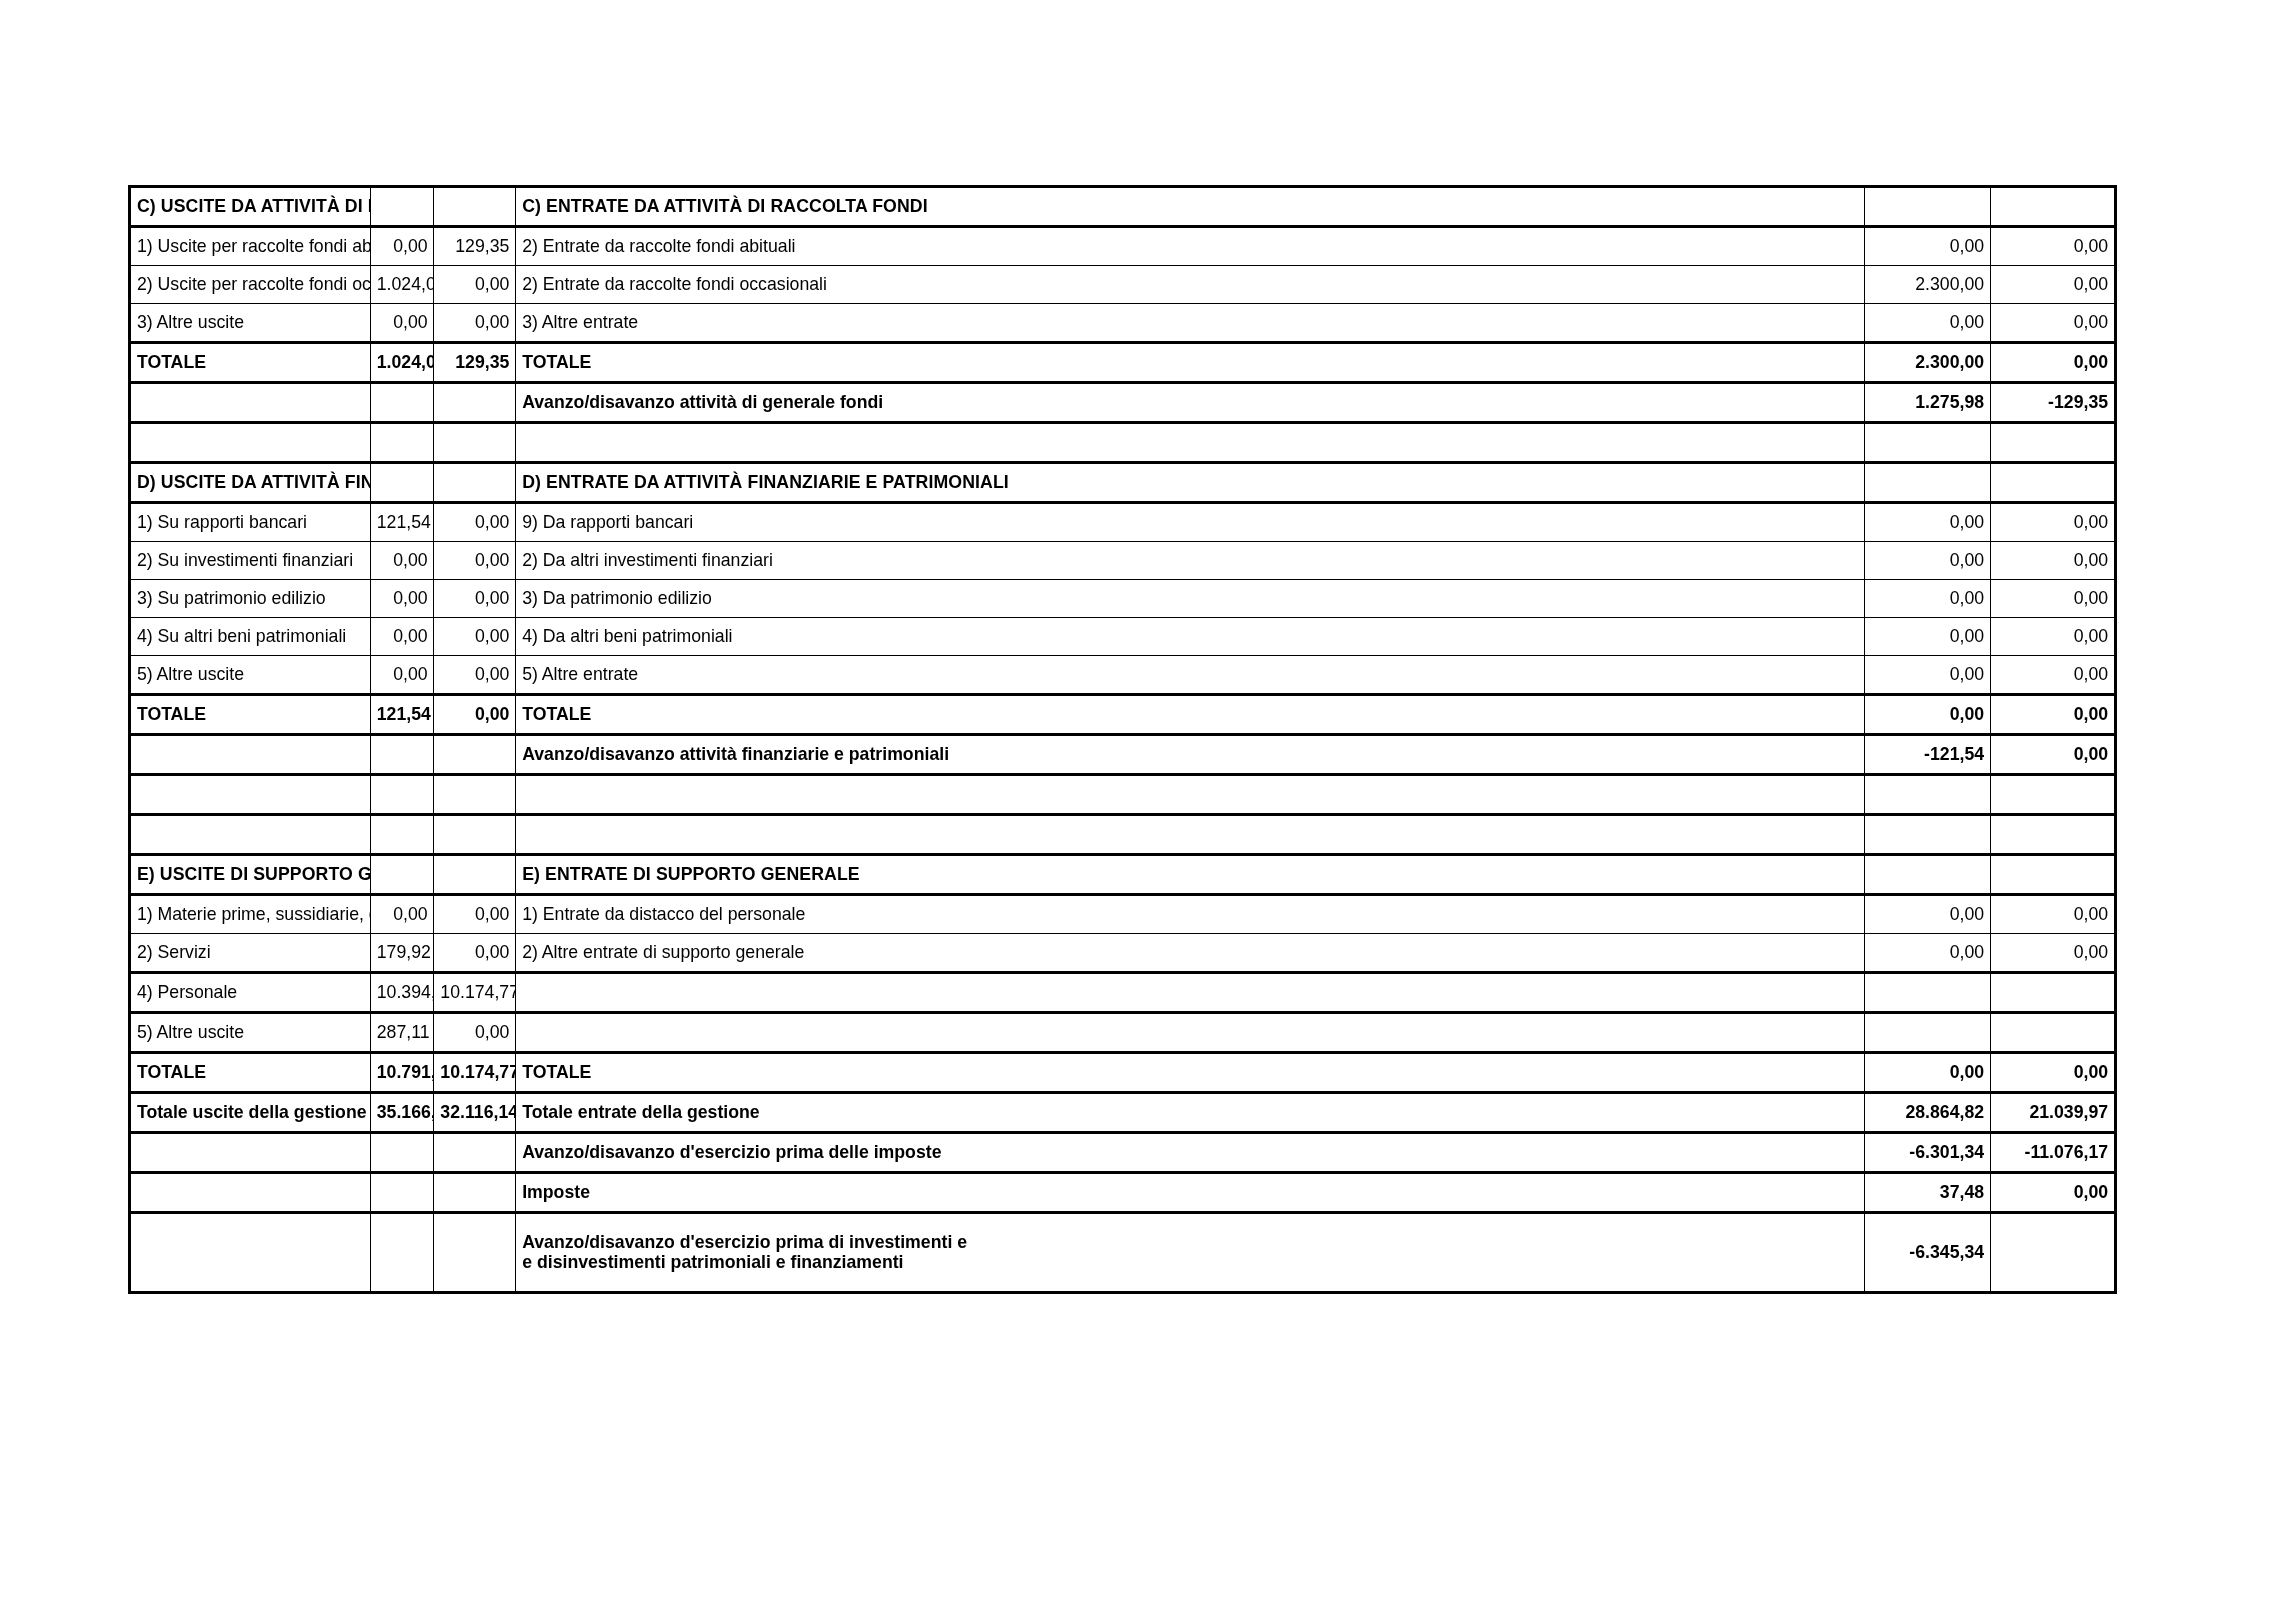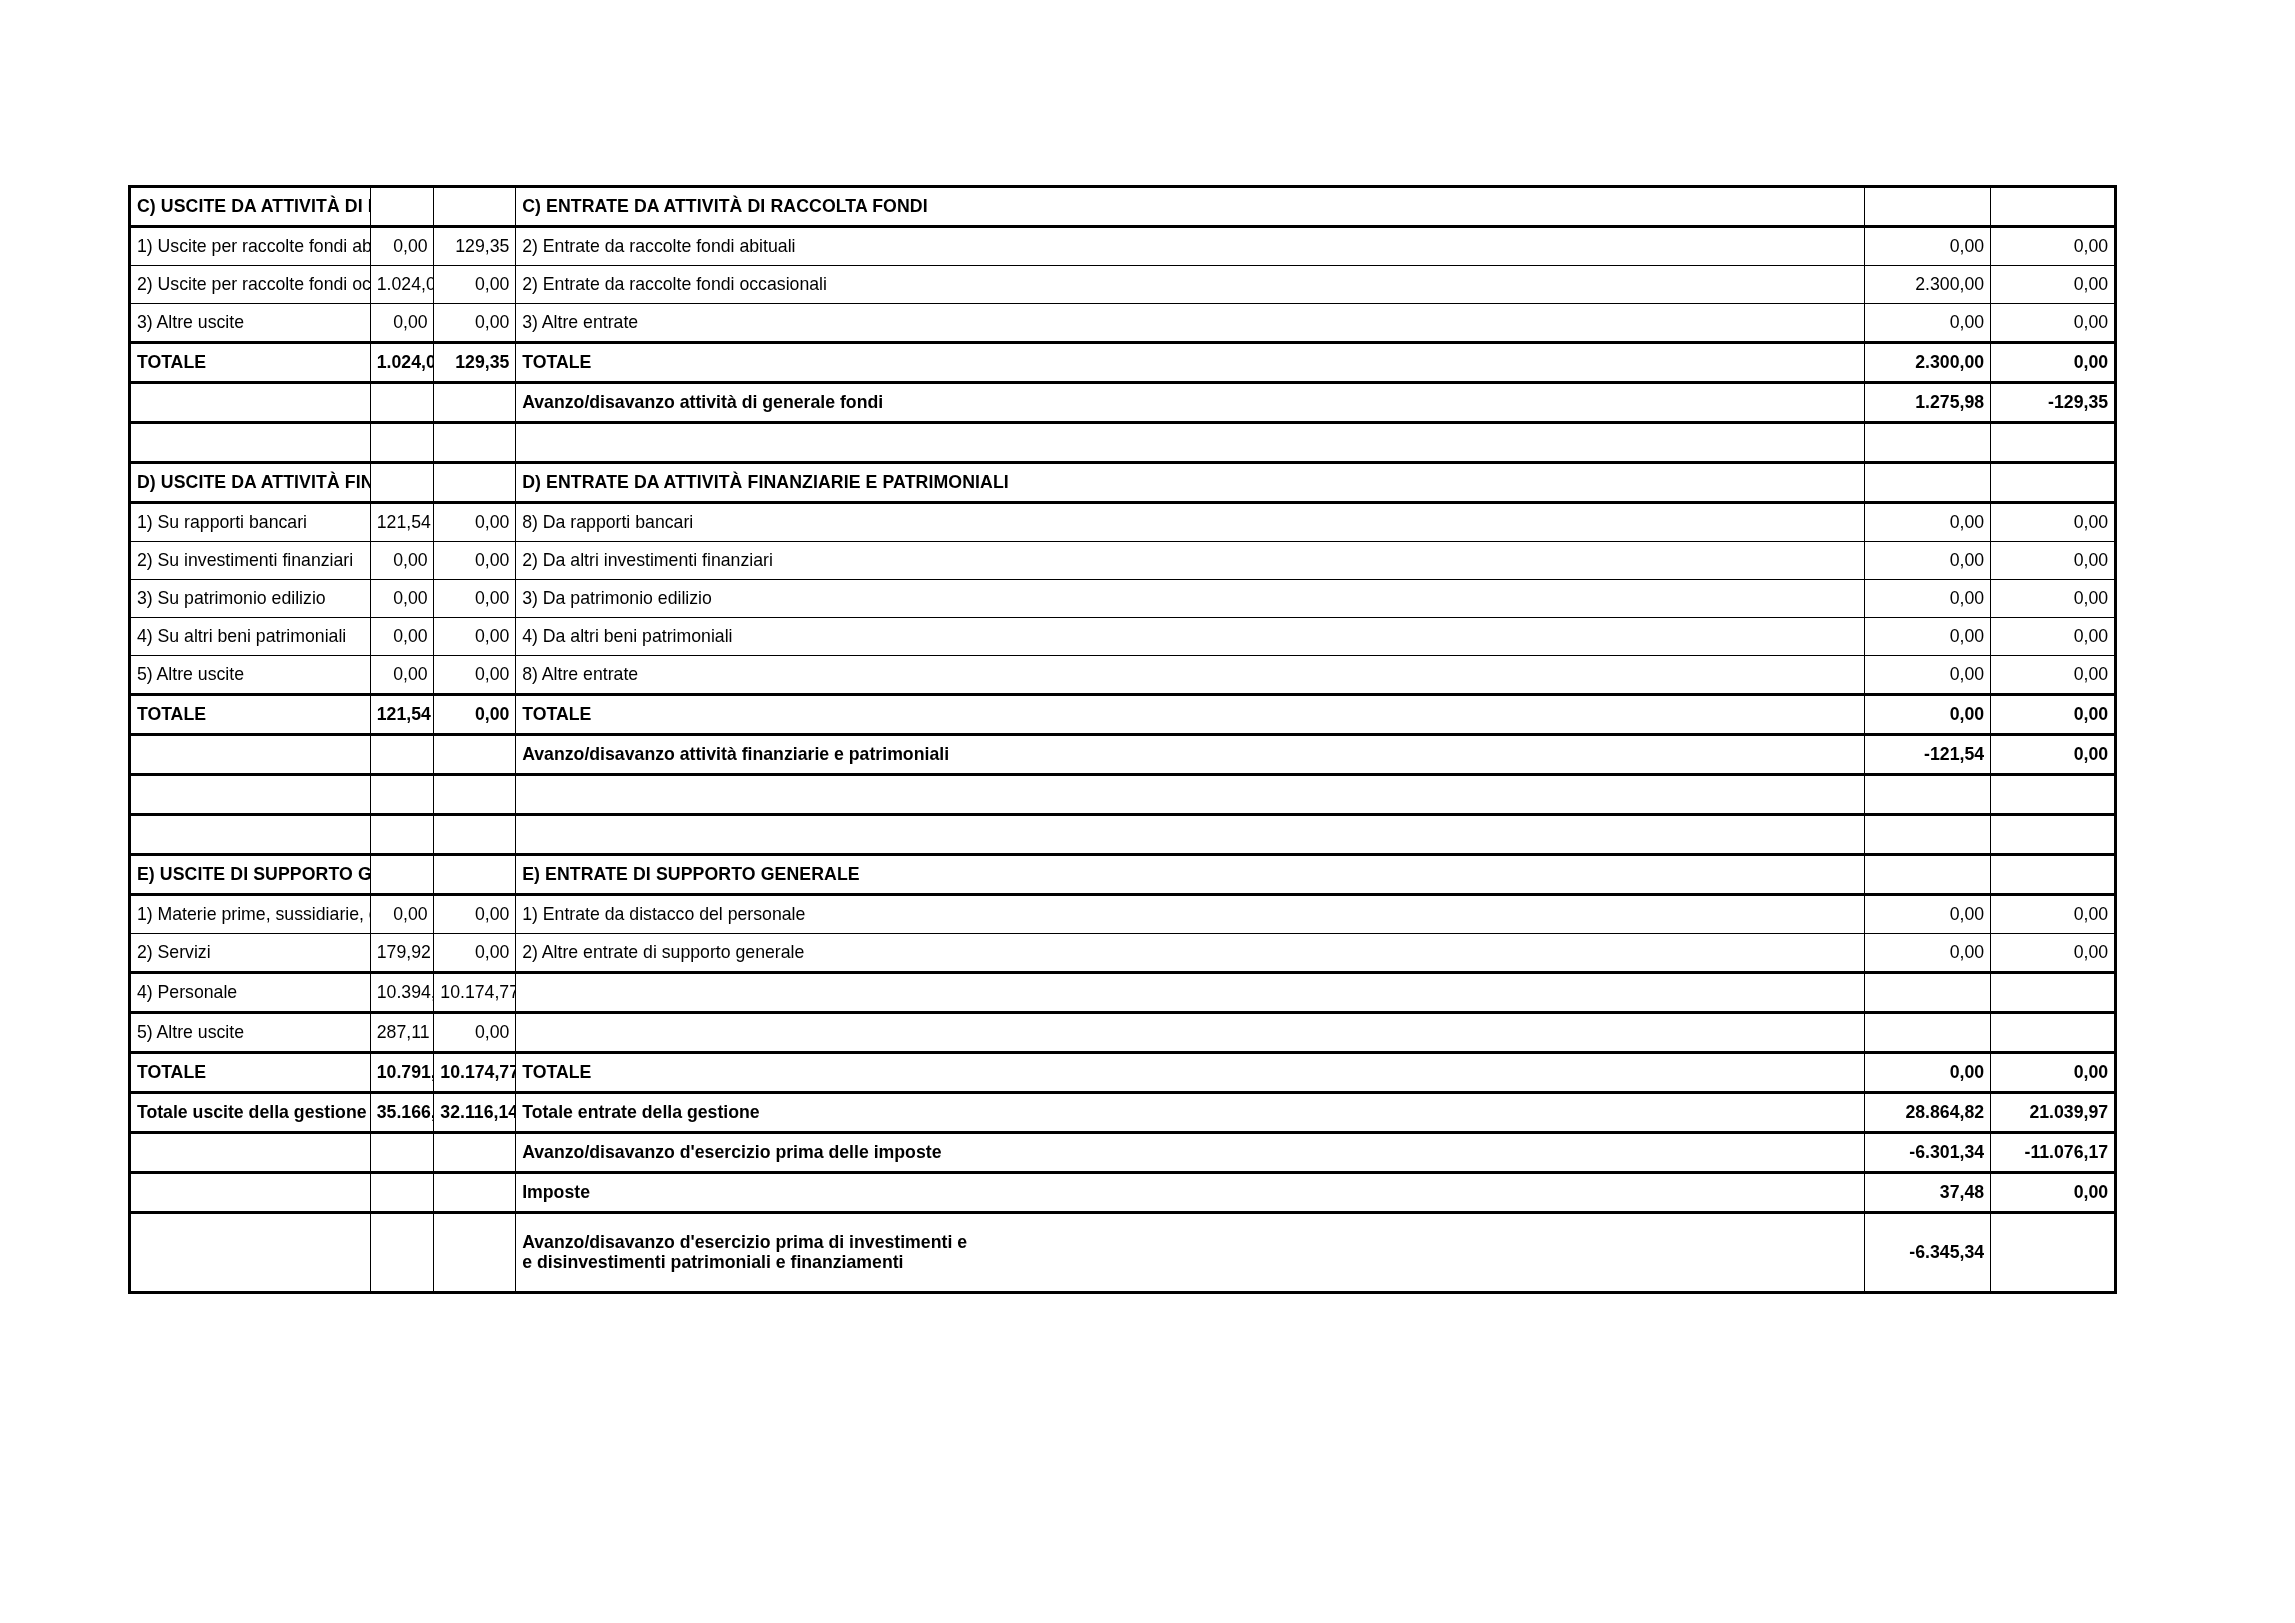--- a/index.html
+++ b/index.html
@@ -135,21 +135,21 @@
         <td class="num"></td>
         <td class="lbl section">D) ENTRATE DA ATTIVITÀ FINANZIARIE E PATRIMONIALI</td>
         <td class="num"></td>
         <td class="num"></td>
       </tr>
 
       <tr>
         <td class="lbl">1) Su rapporti bancari</td>
         <td class="num">121,54</td>
         <td class="num">0,00</td>
-        <td class="lbl">8) Da rapporti bancari</td>
+        <td class="lbl">9) Da rapporti bancari</td>
         <td class="num">0,00</td>
         <td class="num">0,00</td>
       </tr>
 
       <tr>
         <td class="lbl">2) Su investimenti finanziari</td>
         <td class="num">0,00</td>
         <td class="num">0,00</td>
         <td class="lbl">2) Da altri investimenti finanziari</td>
         <td class="num">0,00</td>
@@ -171,21 +171,21 @@
         <td class="num">0,00</td>
         <td class="lbl">4) Da altri beni patrimoniali</td>
         <td class="num">0,00</td>
         <td class="num">0,00</td>
       </tr>
 
       <tr class="sep-bot">
         <td class="lbl">5) Altre uscite</td>
         <td class="num">0,00</td>
         <td class="num">0,00</td>
-        <td class="lbl">8) Altre entrate</td>
+        <td class="lbl">5) Altre entrate</td>
         <td class="num">0,00</td>
         <td class="num">0,00</td>
       </tr>
 
       <tr class="sep-bot">
         <td class="lbl bold">TOTALE</td>
         <td class="num bold">121,54</td>
         <td class="num bold">0,00</td>
         <td class="lbl bold">TOTALE</td>
         <td class="num bold">0,00</td>

